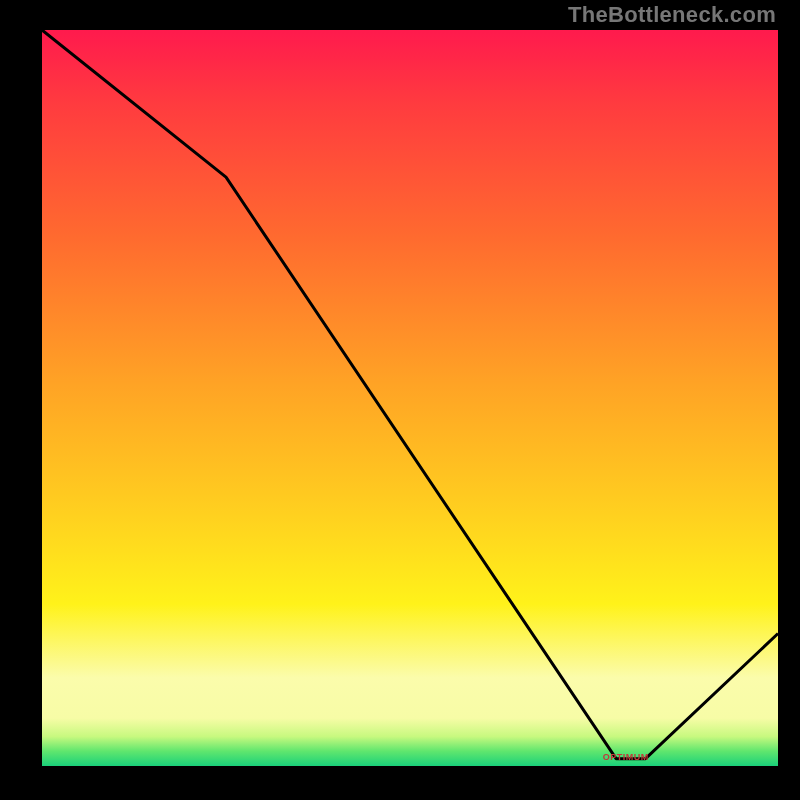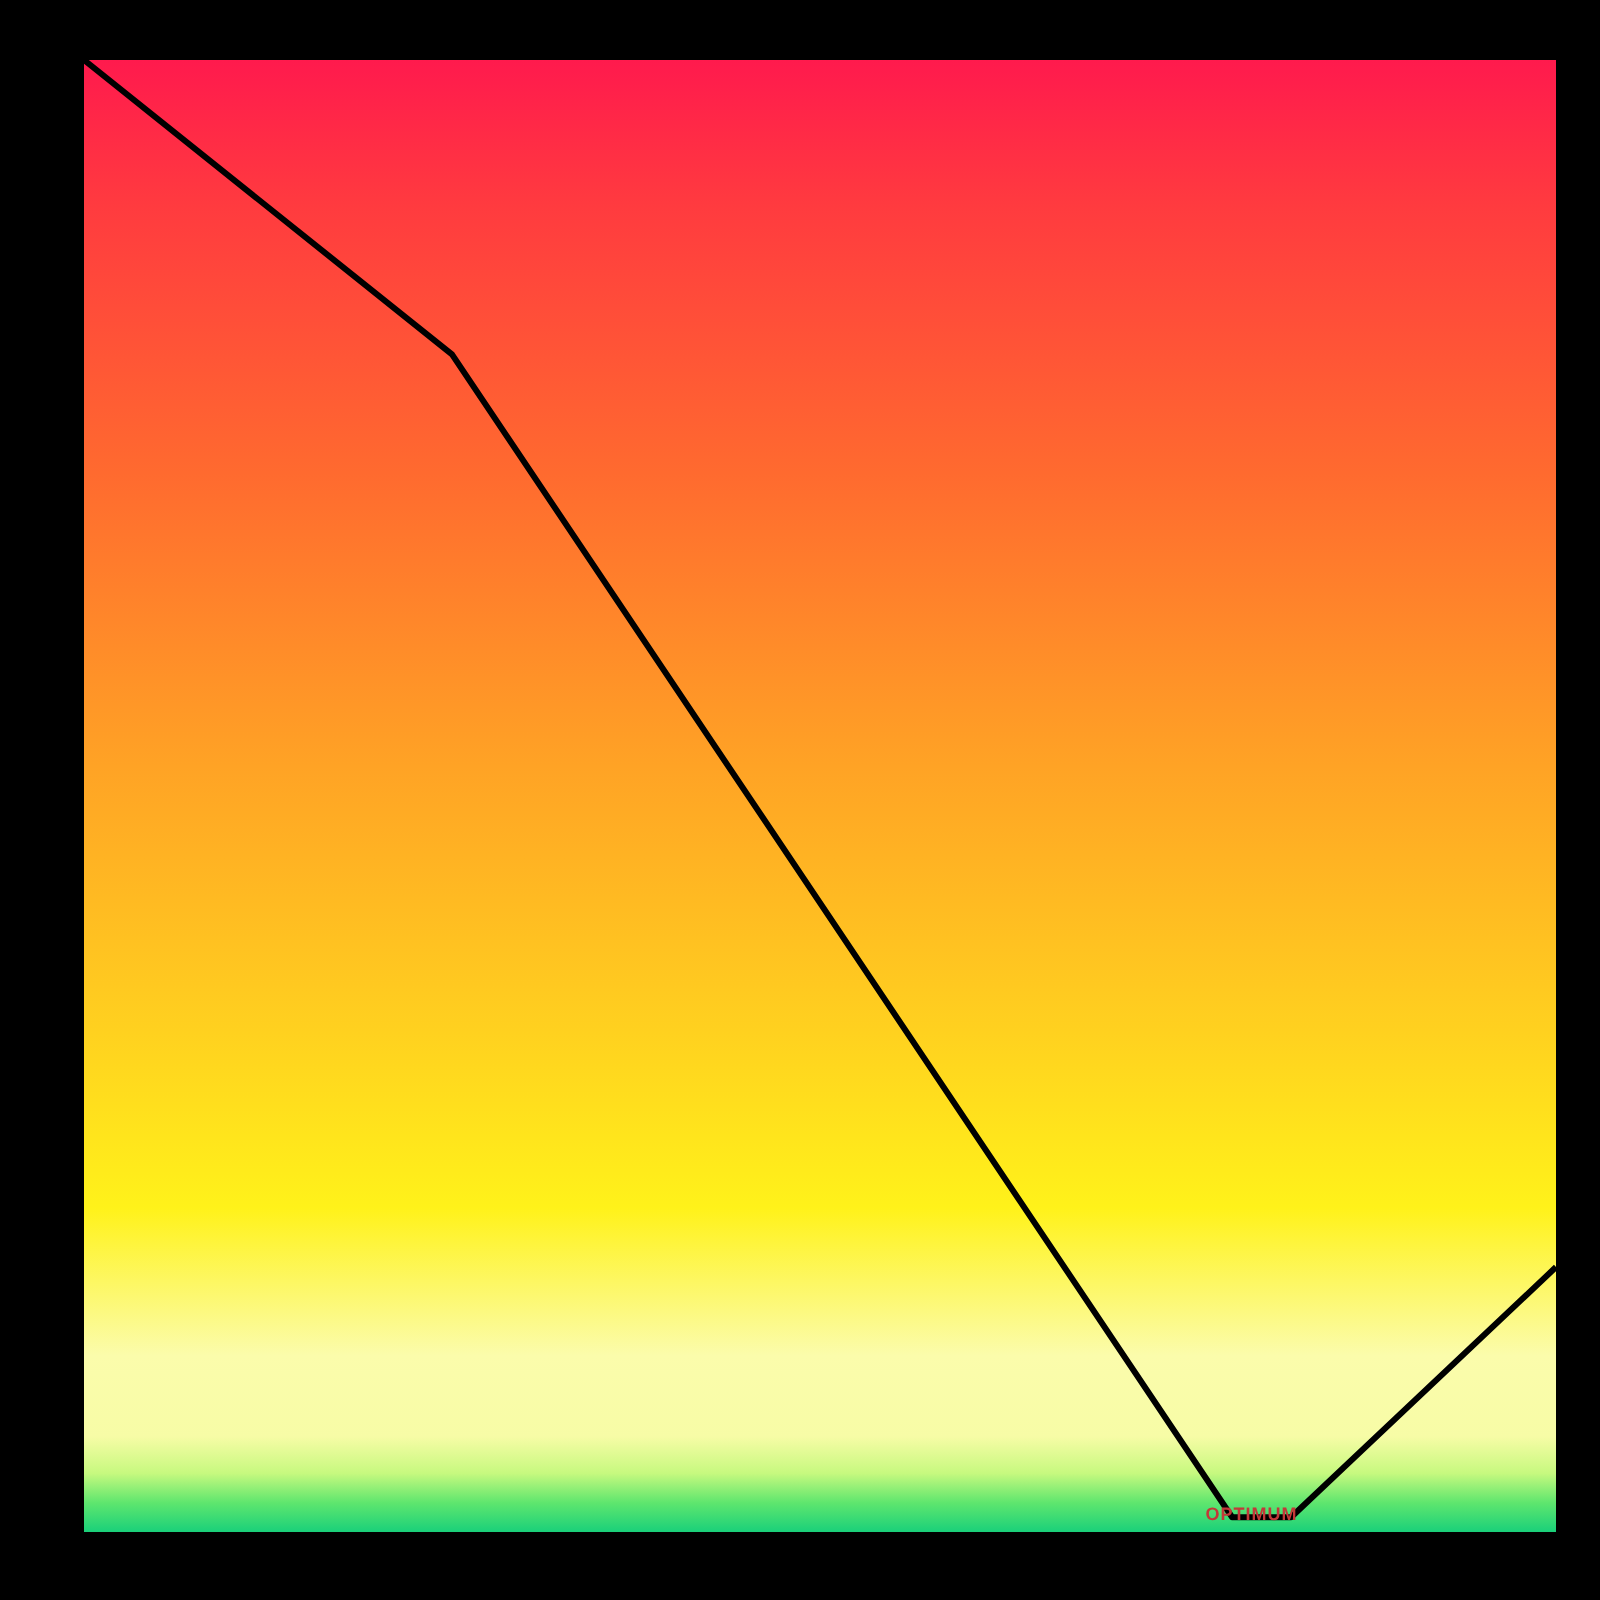--- a/index.html
+++ b/index.html
@@ -70,20 +70,21 @@
     letter-spacing: 0.5px;
     user-select: none;
     white-space: nowrap;
   }
 </style>
 </head>
 <body>
 
 <div class="stage">
 
+  <div class="watermark">TheBottleneck.com</div>
 
   <div class="plot-frame">
     <div class="gradient"></div>
 
     <svg class="line-layer" viewBox="0 0 736 736" preserveAspectRatio="none">
       <polyline id="series-path" fill="none" stroke="#000000" stroke-width="3" stroke-linejoin="round" points="0,0 184,147.19999999999993 574.08,728.64 603.52,728.64 736,603.52"></polyline>
     </svg>
 
     <div id="annot" class="x-annot" style="left: 560.8px; top: 722px; color: rgb(195, 56, 56);">OPTIMUM</div>
   </div>

